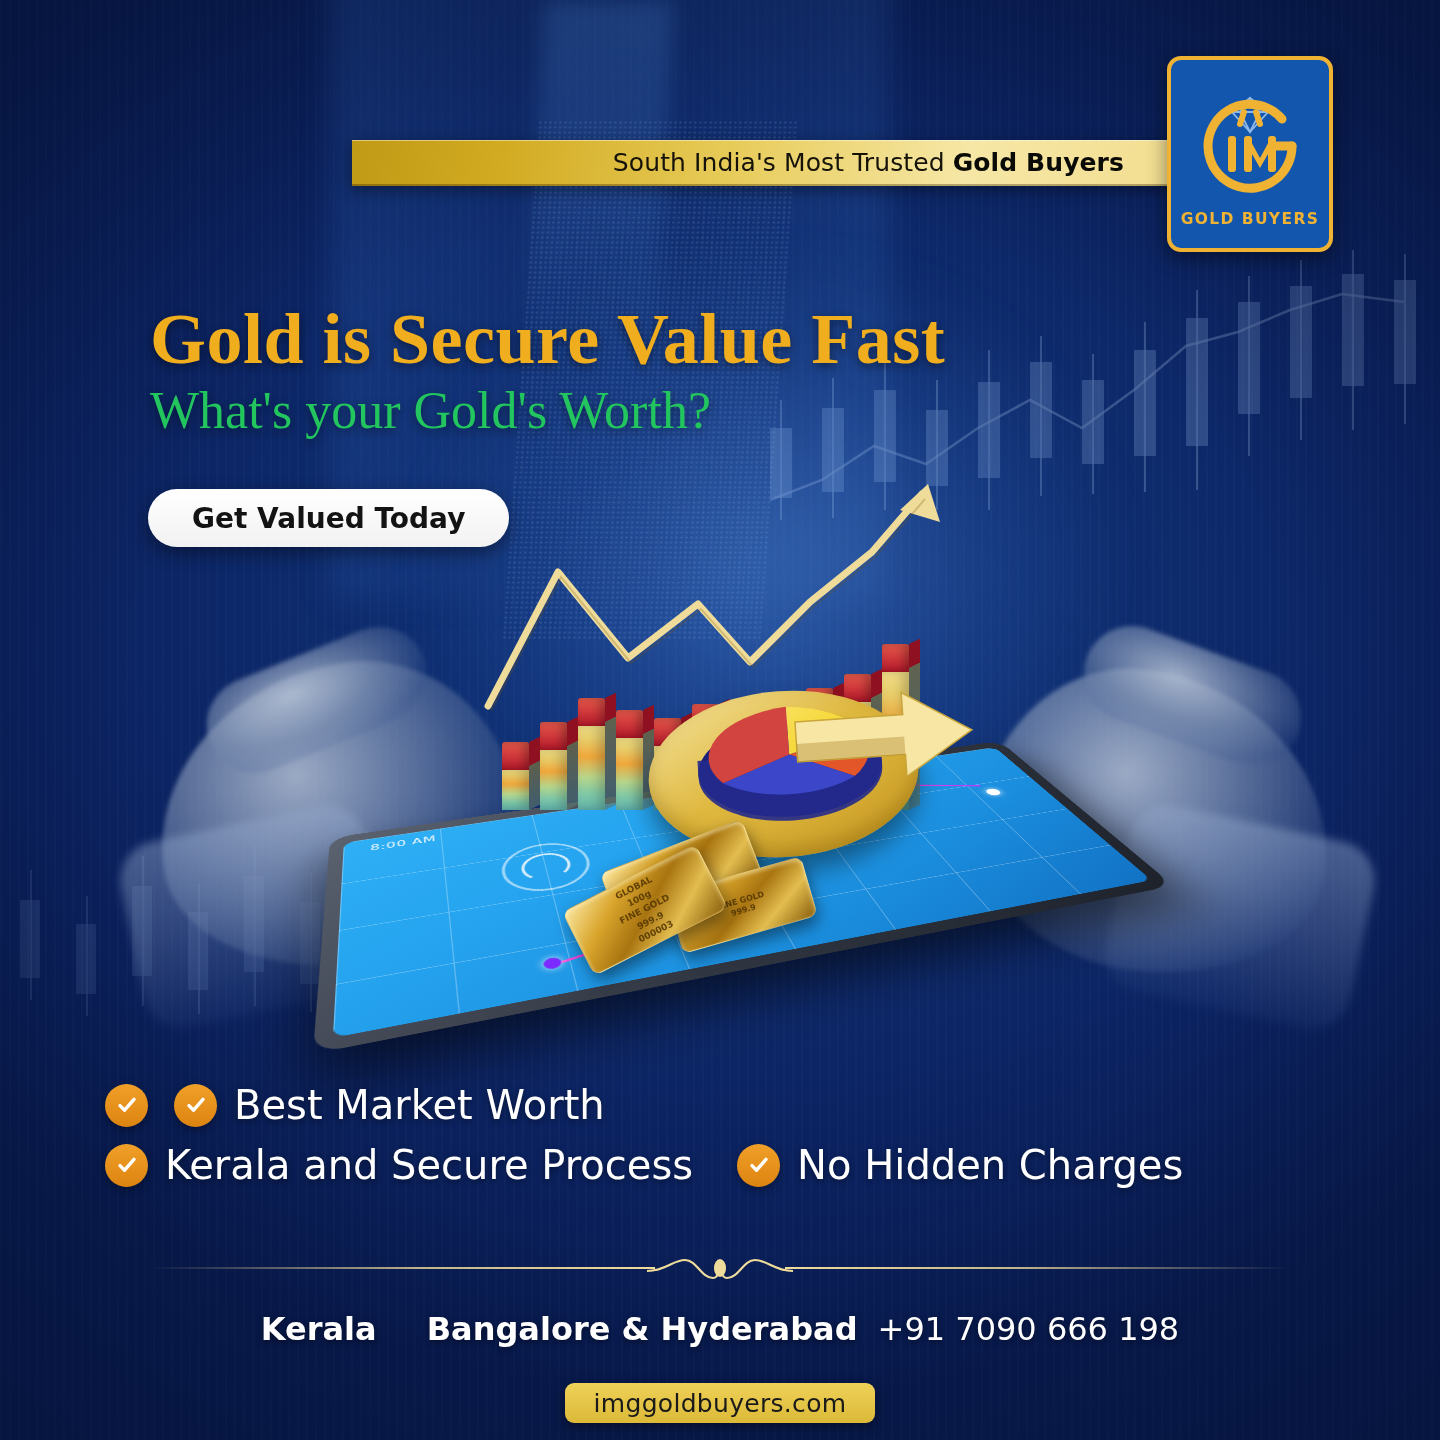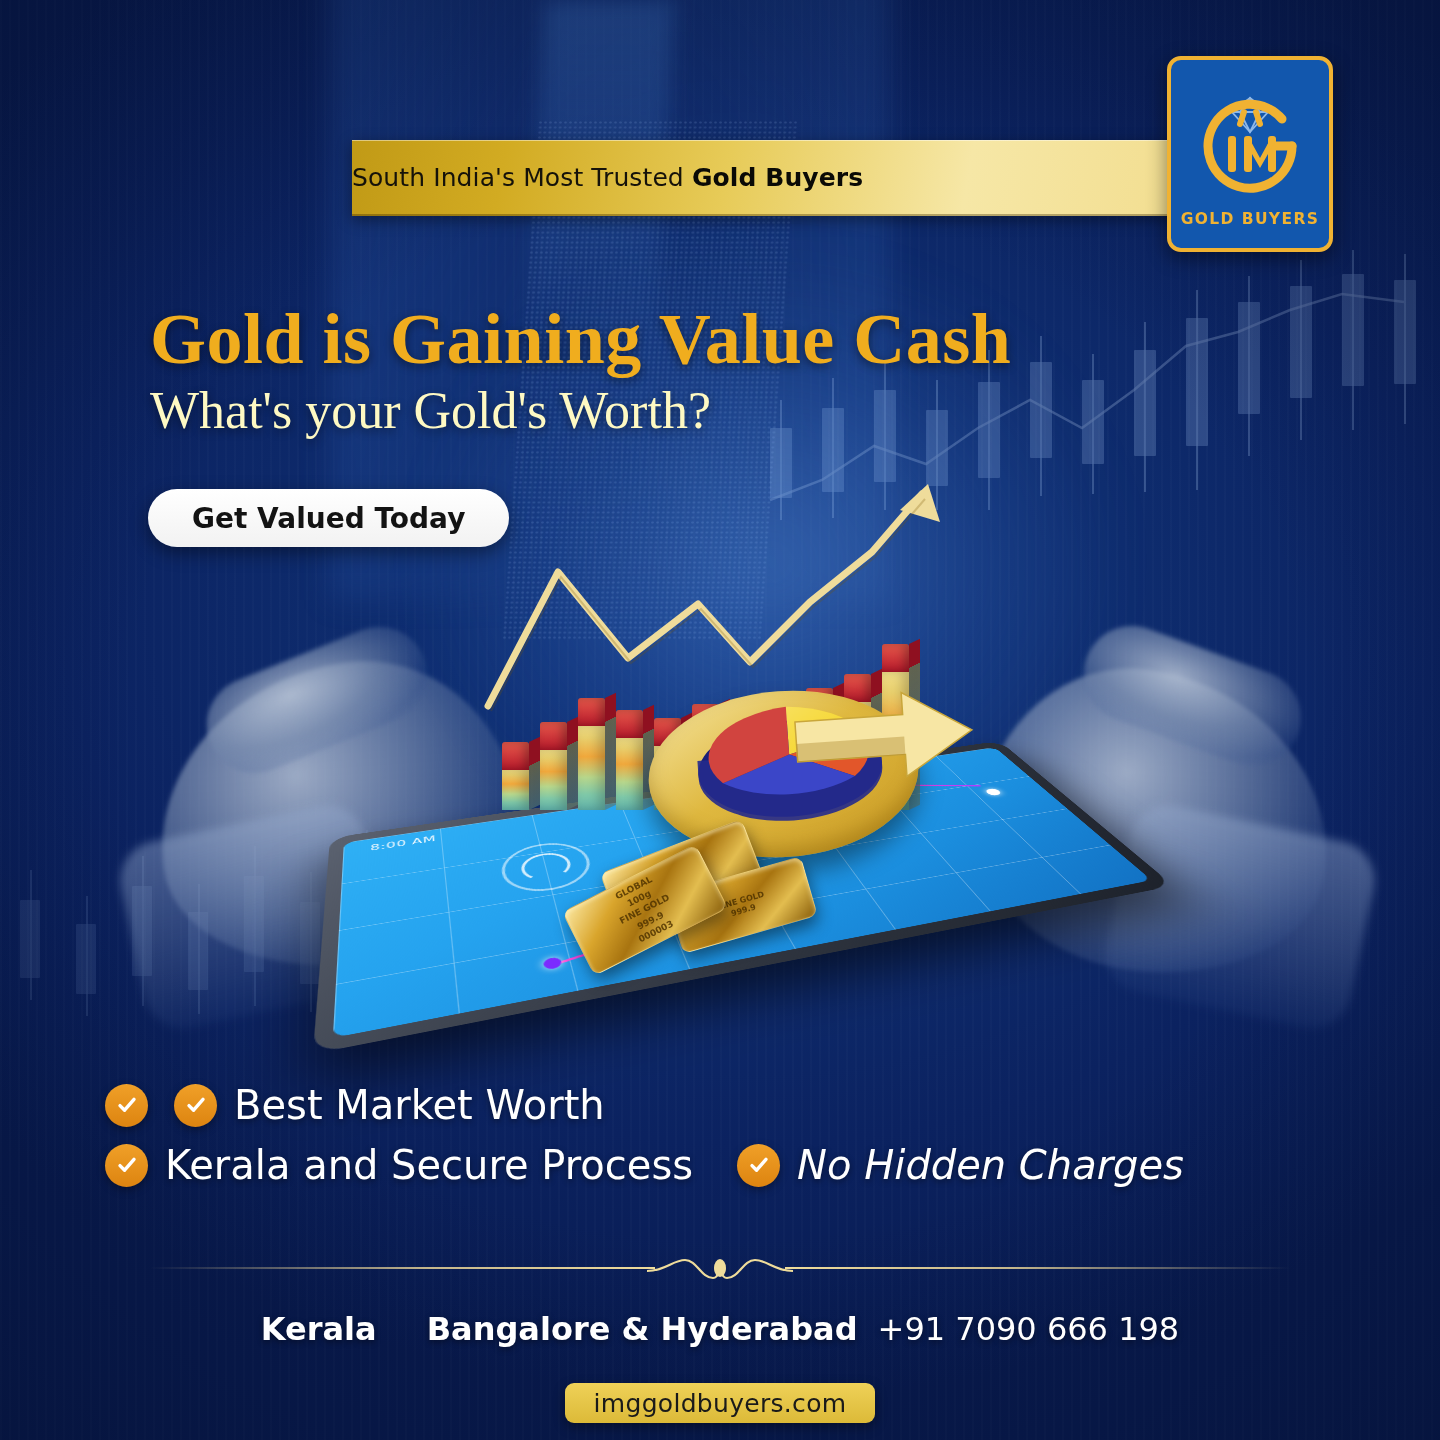--- a/index.html
+++ b/index.html
@@ -60,26 +60,26 @@
   }
 
   
   .candles { position:absolute; opacity:.42; }
   .candles .wick { position:absolute; width:2px; background:rgba(190,218,255,.55); }
   .candles .body { position:absolute; background:rgba(175,208,252,.50); border-radius:1px; }
   .trendline { position:absolute; overflow:visible; }
 
   
   .banner {
-    position:absolute; left:352px; top:140px; width:852px; height:76px;
+    position:absolute; left:352px; top:140px; width:852px; height:46px;
     background:linear-gradient(100deg,#c19a16 0%, #d2ab22 18%, #e7cb58 44%, #f6e7a6 72%, #f2dd8e 100%);
     border-top:1px solid rgba(255,255,255,.45);
     border-bottom:2px solid rgba(60,42,0,.35);
     box-shadow:0 4px 14px rgba(0,0,0,.40);
-    display:flex; align-items:center; justify-content:flex-start;
+    display:flex; align-items:center; justify-content:flex-end;
     padding-right:80px;
   }
   .banner-text {
     font-size:25px; color:#15120a; letter-spacing:.1px; white-space:nowrap;
     font-family:"DejaVu Sans", sans-serif;
   }
   .banner-text b { font-weight:700; color:#0a0a06; }
 
   
   .logo {
@@ -103,21 +103,21 @@
     font-weight:700; font-size:72px; line-height:1;
     color:#f0ad1e;
     letter-spacing:.5px;
     text-shadow:0 3px 10px rgba(0,0,0,.45);
     white-space:nowrap;
   }
   .subhead {
     position:absolute; left:150px; top:385px;
     font-family:"Liberation Serif", serif;
     font-weight:400; font-size:52px; line-height:1;
-    color:#fef9c3;
+    color:#22c55e;
     text-shadow:0 3px 10px rgba(0,0,0,.45);
     white-space:nowrap;
   }
 
   
   .cta {
     position:absolute; left:148px; top:489px;
     height:58px; padding:0 44px;
     background:linear-gradient(180deg,#ffffff,#f2f2f2);
     border-radius:30px;
@@ -378,21 +378,21 @@
       <g fill="#f0b232">
         <rect x="40" y="52" width="8" height="36" rx="3"></rect>
         <rect x="56" y="52" width="8" height="36" rx="3"></rect>
         <rect x="80" y="52" width="8" height="36" rx="3"></rect>
         <path d="M60 52 L72 74 L84 52 L88 56 L72 84 L56 56 Z"></path>
       </g>
     </svg>
     <div class="logo-sub">GOLD BUYERS</div>
   </div>
 
-  <div class="headline">Gold is Gaining Value Cash</div>
+  <div class="headline">Gold is Secure Value Fast</div>
   <div class="subhead">What's your Gold's Worth?</div>
 
   <div class="cta">
     <span class="cta-label">Get Valued Today</span>
   </div>
 
   <div class="hero">
 
     <div class="hand hand-l"></div>
     <div class="hand hand-l-thumb"></div>
@@ -552,21 +552,21 @@
     </div>
     <div class="feat-row">
       <div class="feat">
         <span class="tick">
           <svg width="24" height="24" viewBox="0 0 24 24">
               <path d="M5 12.6 L9.6 17.2 L19 6.4" fill="none" stroke="#fff" stroke-width="3.4" stroke-linecap="round" stroke-linejoin="round"></path>
             </svg>
         </span>
         <span class="feat-label">Kerala and Secure Process</span>
       </div>
-      <div class="feat" style="margin-left:18px;font-style:italic;">
+      <div class="feat" style="margin-left:18px;">
         <span class="tick">
           <svg width="24" height="24" viewBox="0 0 24 24">
               <path d="M5 12.6 L9.6 17.2 L19 6.4" fill="none" stroke="#fff" stroke-width="3.4" stroke-linecap="round" stroke-linejoin="round"></path>
             </svg>
         </span>
         <span class="feat-label">No Hidden Charges</span>
       </div>
     </div>
   </div>
 

